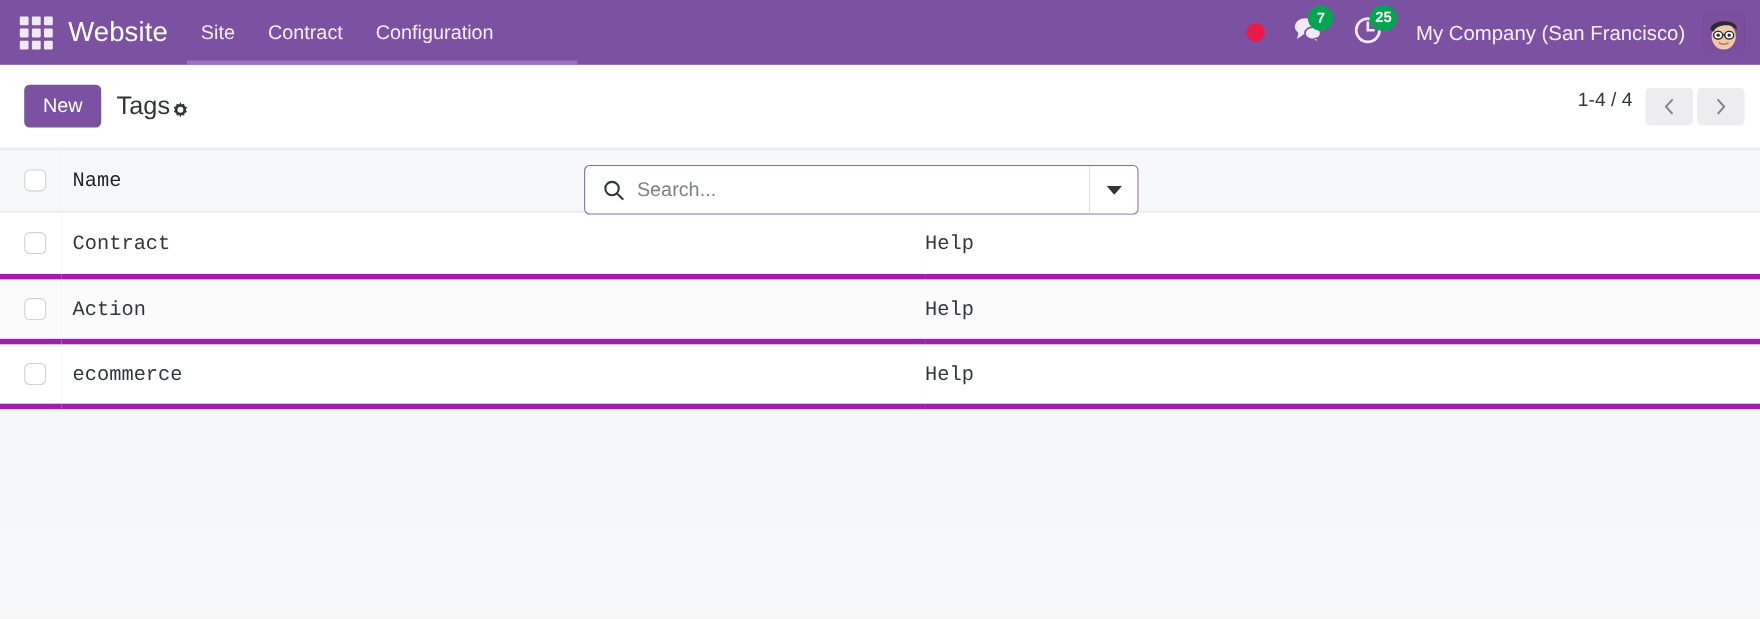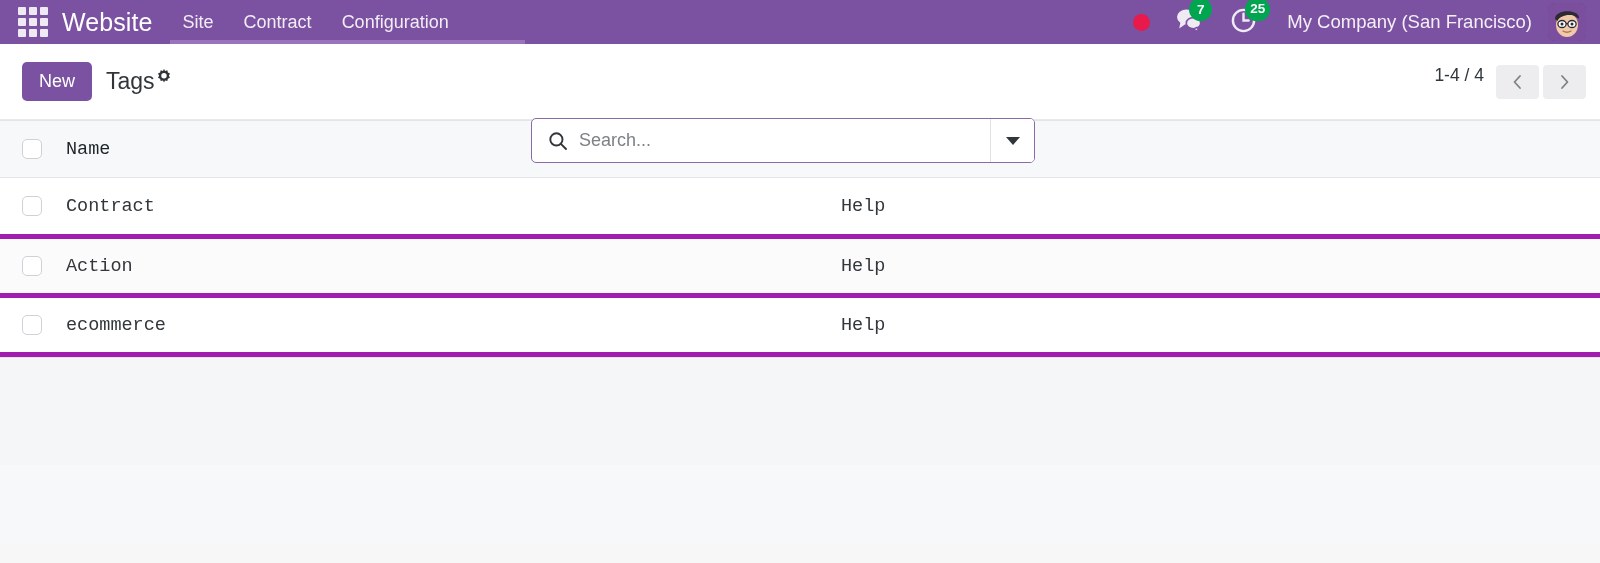--- a/index.html
+++ b/index.html
@@ -8,21 +8,21 @@
     height: 563px;
     overflow: hidden;
     font-family: "Liberation Sans", sans-serif;
     background: #f7f7f8;
   }
   body { position: relative; }
 
   
   .navbar {
     position: relative;
-    height: 44px;
+    height: 59px;
     background: #7b52a1;
     display: flex;
     align-items: center;
     padding: 0 14px 0 18px;
     color: #ffffff;
   }
   .nav-left { display: flex; align-items: center; }
 
   .apps-grid {
     width: 30px; height: 30px;
@@ -133,34 +133,34 @@
     border: none;
     border-radius: 5px;
     font-size: 18px;
     padding: 9px 17px;
     cursor: pointer;
     font-family: inherit;
     line-height: 1.2;
   }
   .breadcrumb {
     display: flex;
-    align-items: flex-start;
+    align-items: flex-end;
     margin-left: 14px;
   }
   .breadcrumb-title {
     font-size: 23px;
     color: #31363b;
     white-space: nowrap;
   }
   .gear-icon { display: flex; align-items: center; cursor: pointer; }
 
   .searchview {
     position: absolute;
     left: 531px;
-    top: 74px;
+    top: 91px;
     width: 504px;
     height: 45px;
     border: 1px solid #8b6aa8;
     border-radius: 5px;
     background: #fff;
     display: flex;
     align-items: center;
     overflow: hidden;
   }
   .search-icon-wrap {

